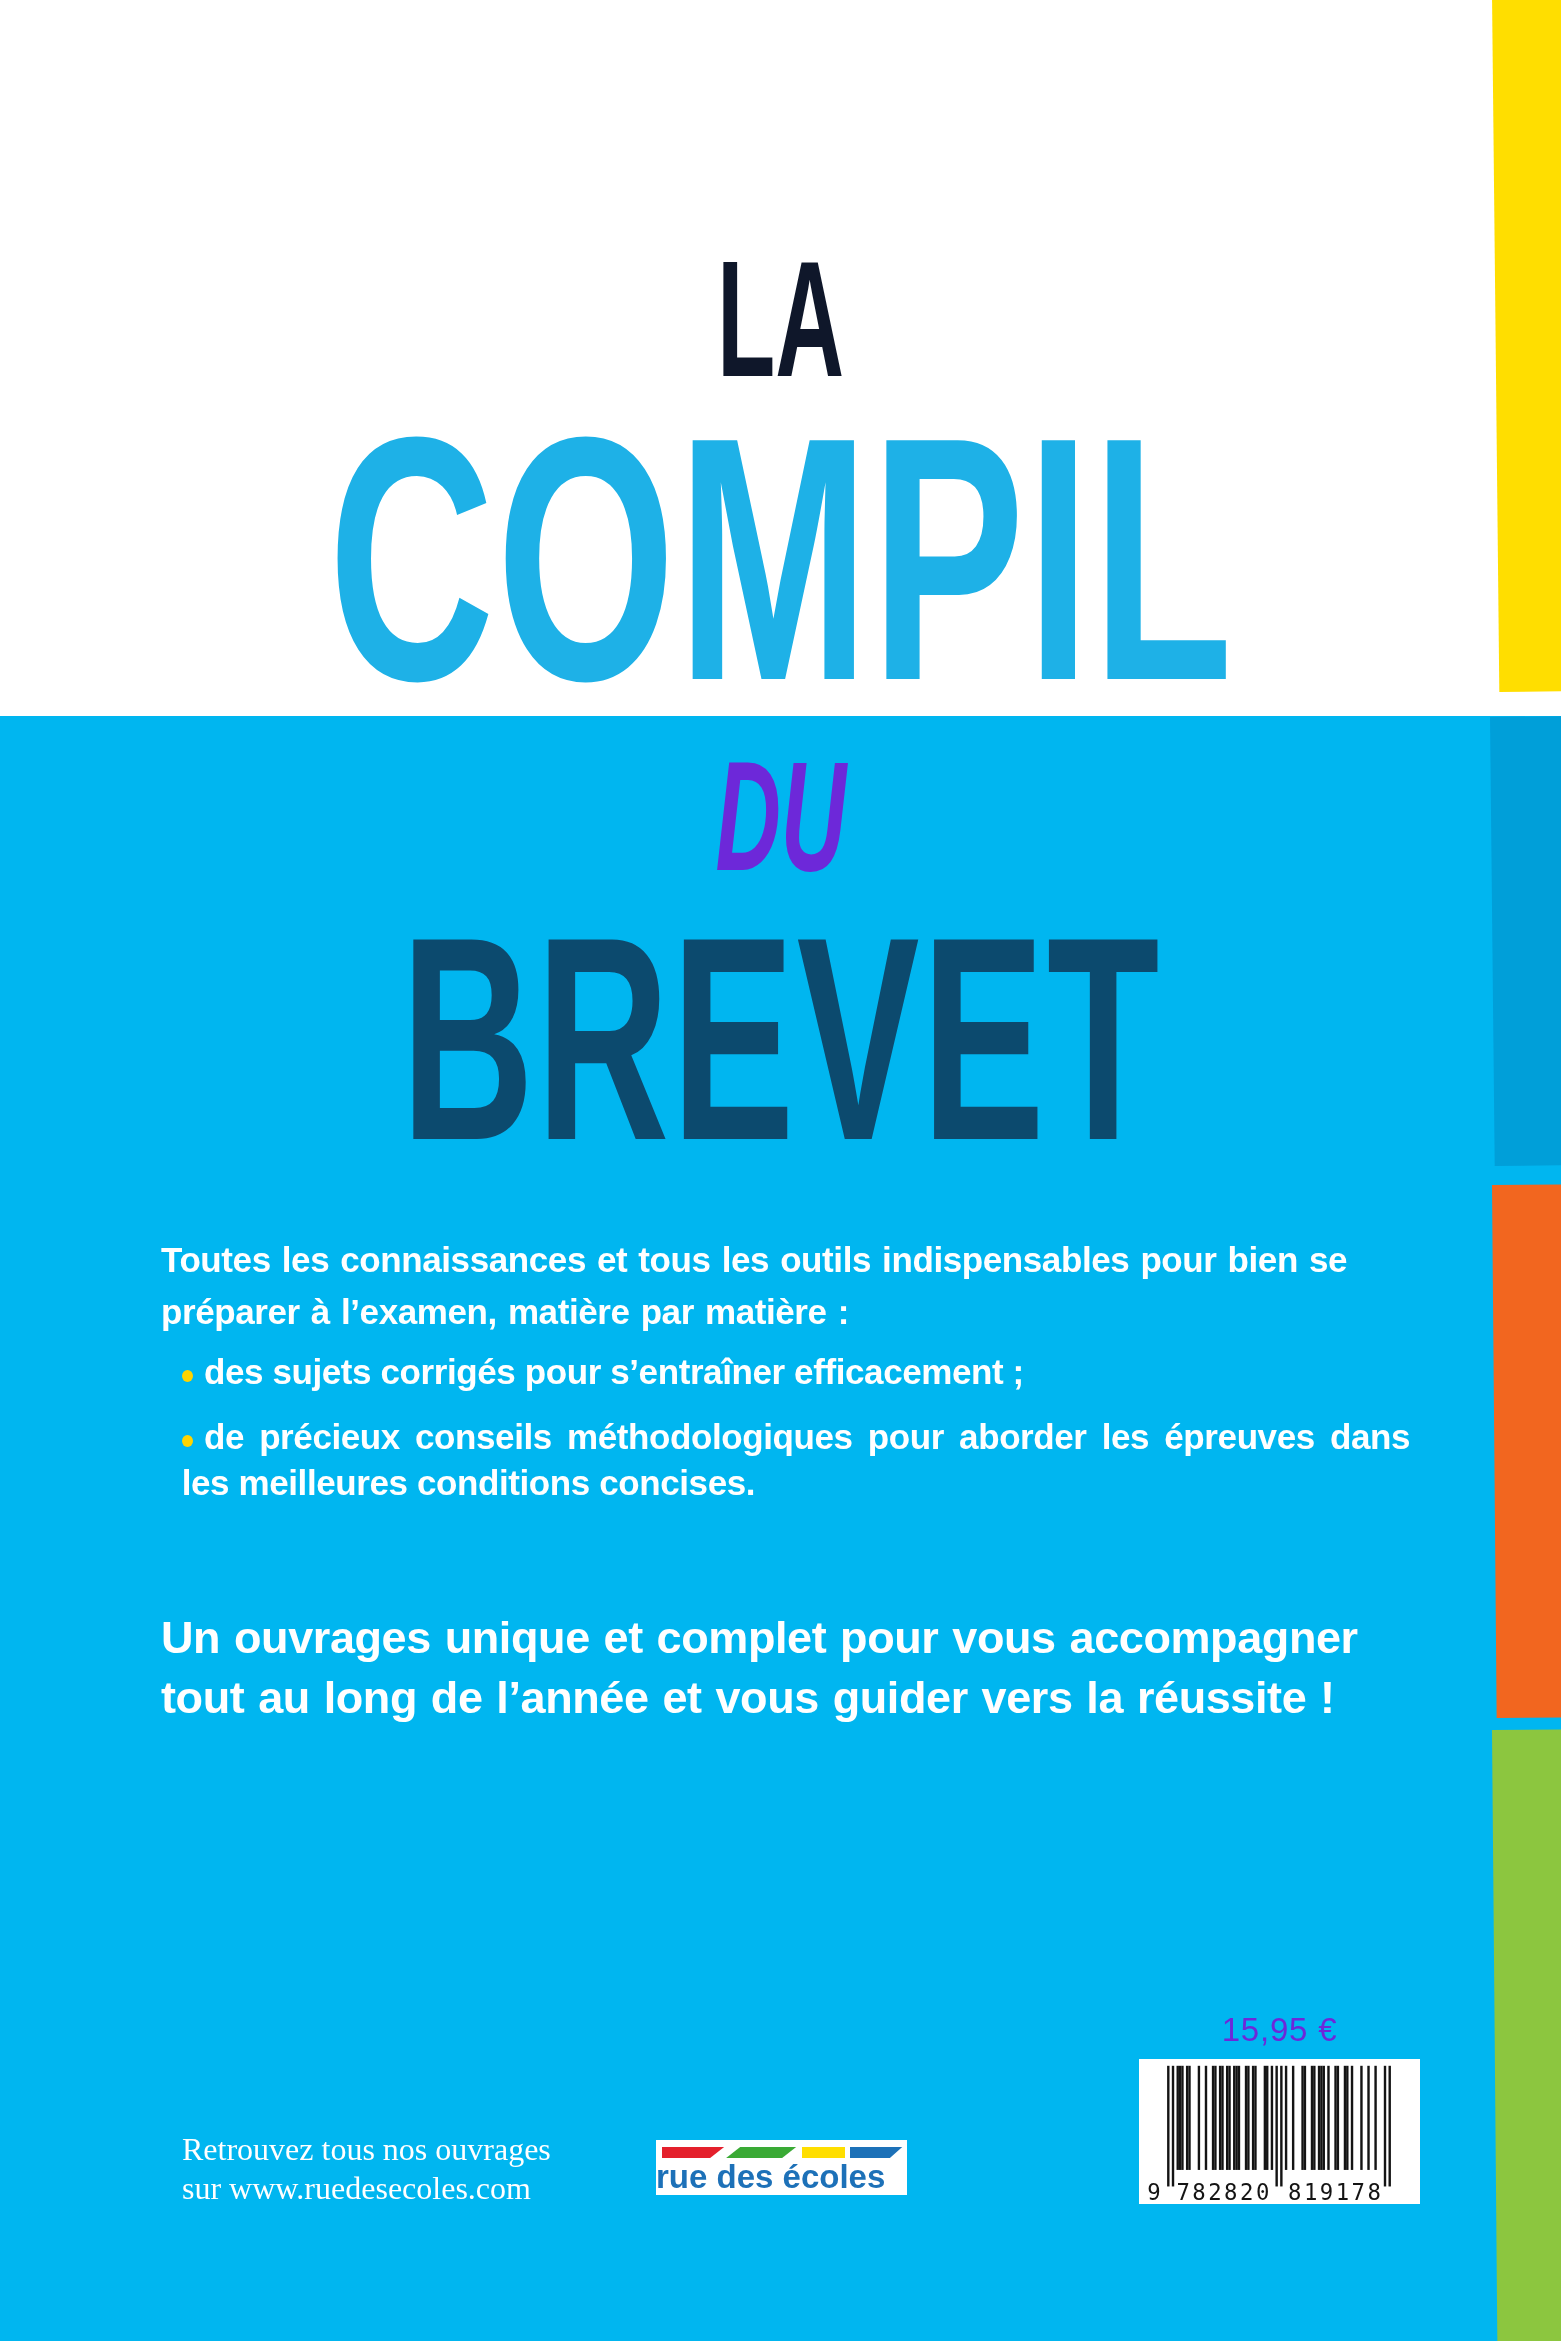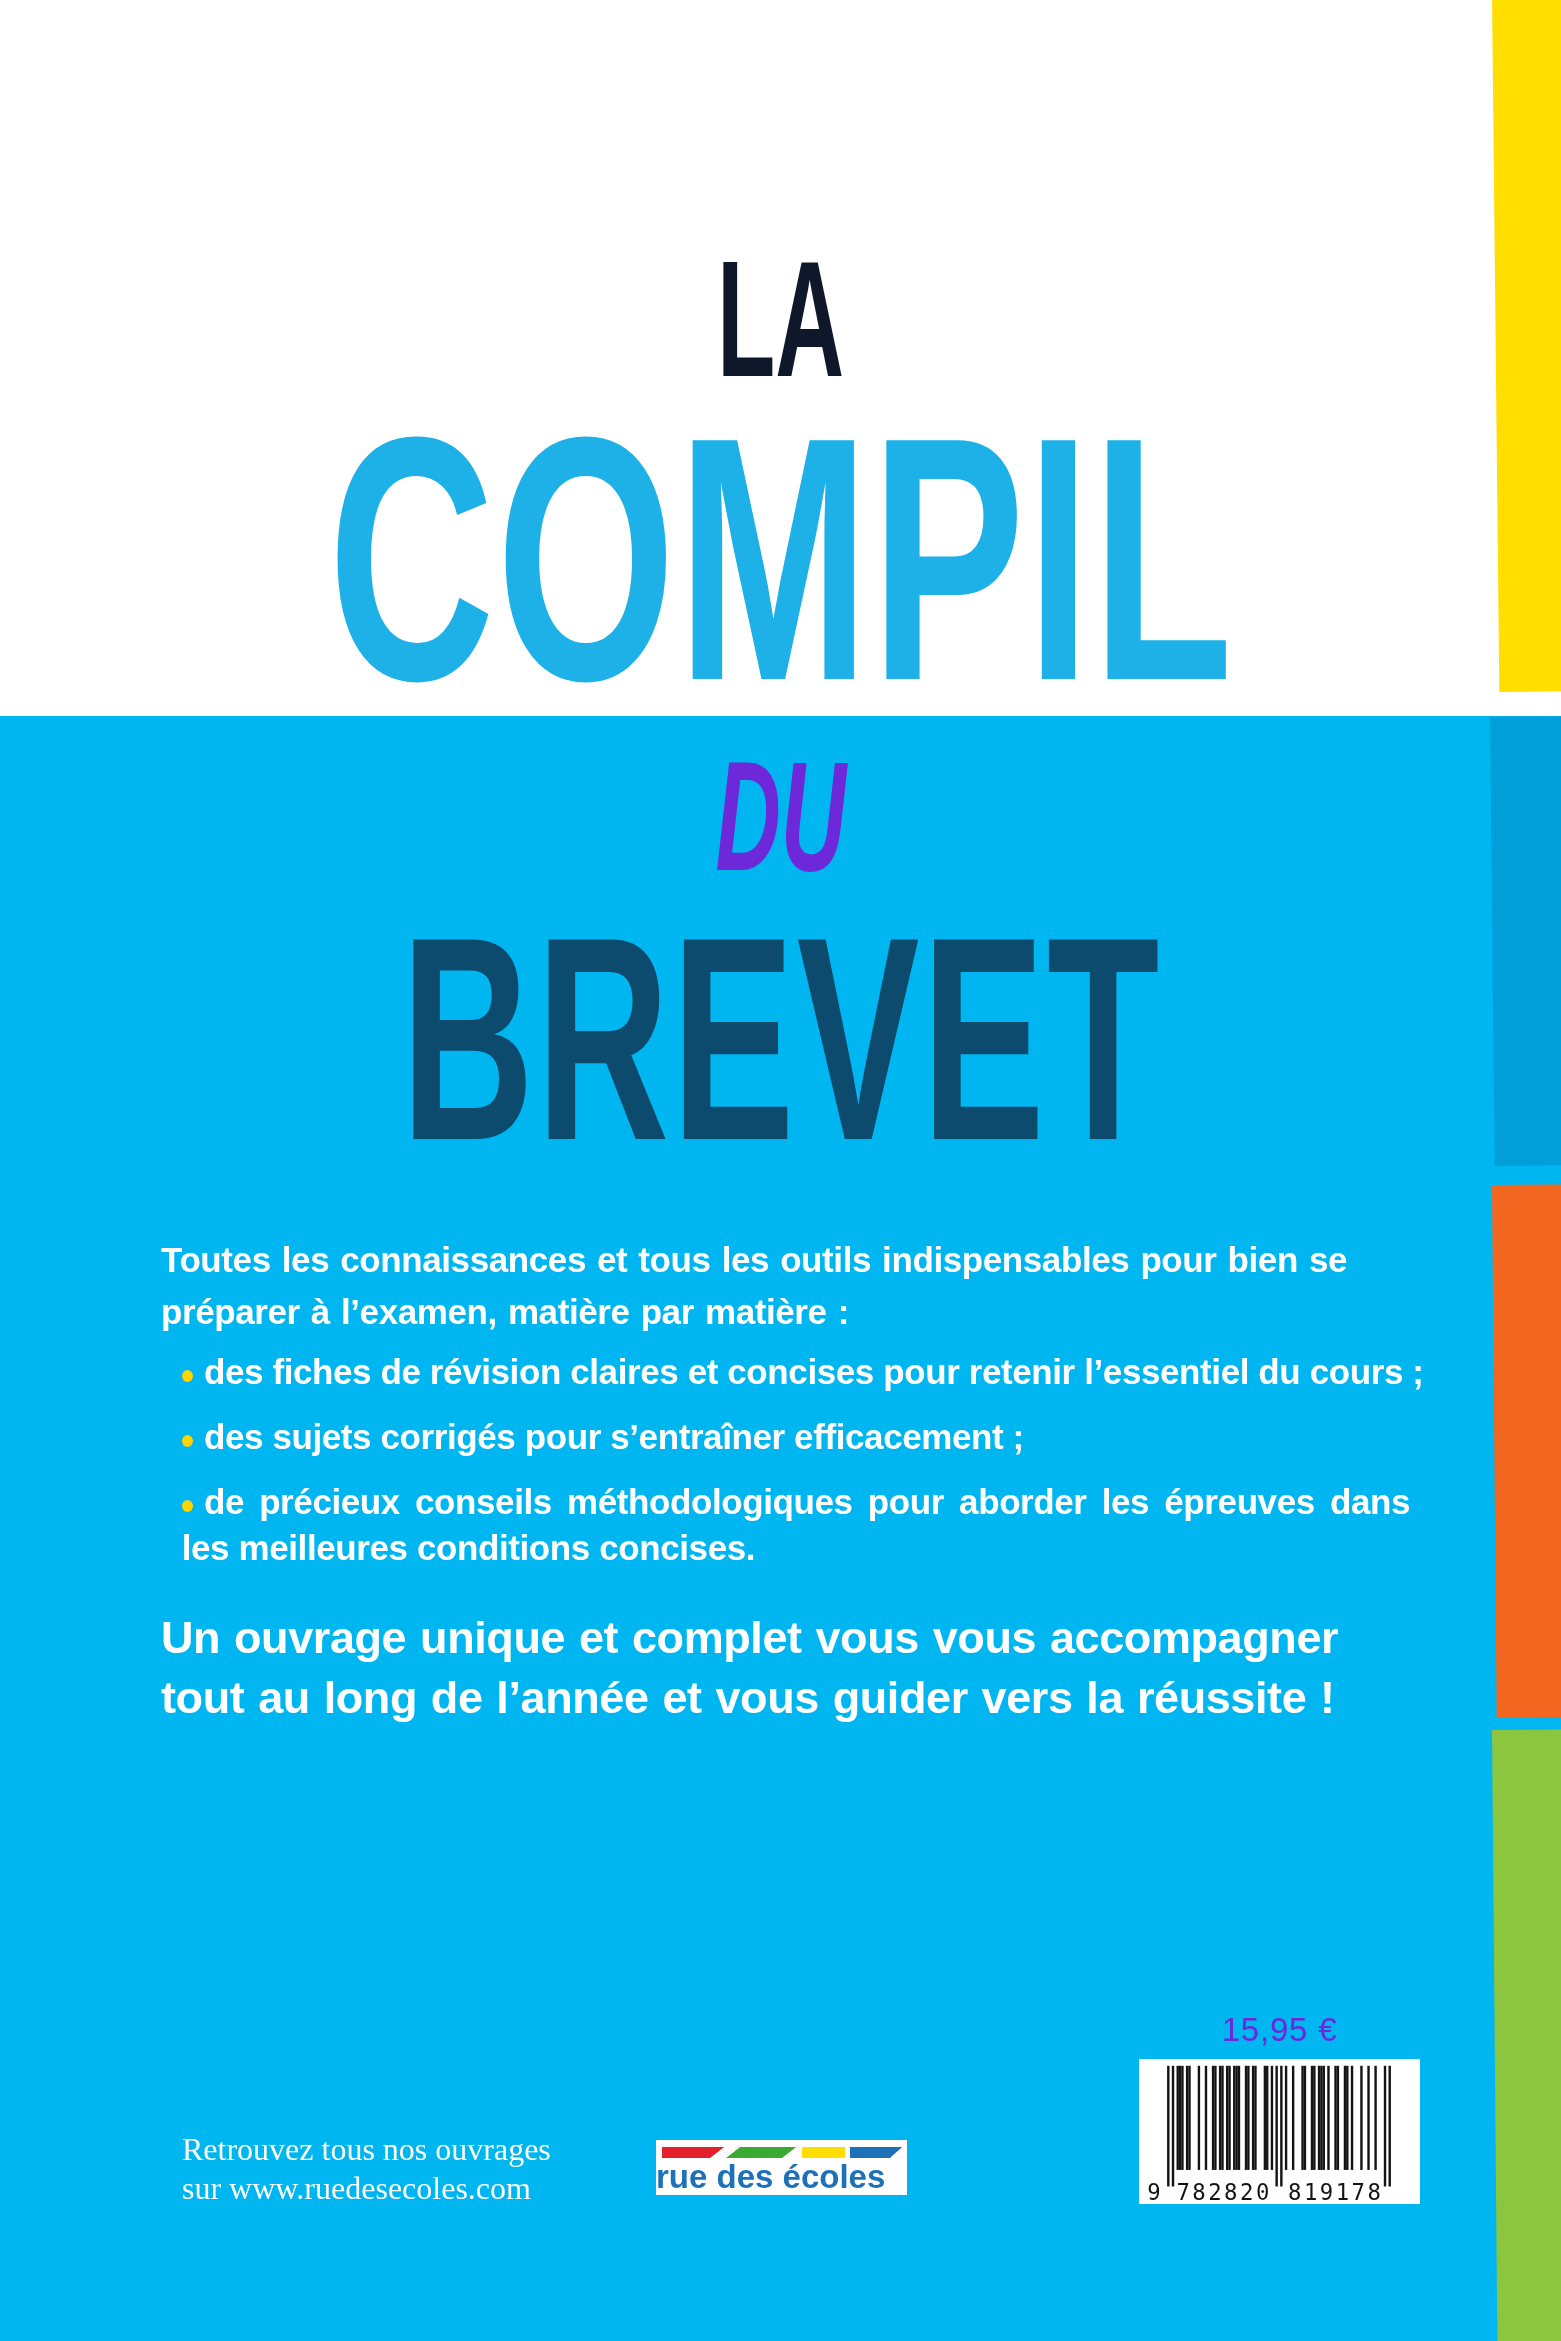--- a/index.html
+++ b/index.html
@@ -90,35 +90,32 @@
     <span class="stretch">BREVET</span>
   </div>
 
   <div class="copy intro">
     <div class="line">Toutes les connaissances et tous les outils indispensables pour bien se</div>
     <div class="line">préparer à l’examen, matière par matière :</div>
   </div>
 
   <div class="copy bullets">
     <div class="bullet-item">
-      <span class="dot"></span><span class="line">des fiches de révision claires et concises pour retenir l’essentiel du cours ;</span>
-    </div>
-    <div class="bullet-item">
       <span class="dot"></span><span class="line">des sujets corrigés pour s’entraîner efficacement ;</span>
     </div>
     <div class="bullet-item">
       <div>
         <span class="dot"></span><span class="line ws-wide">de précieux conseils méthodologiques pour aborder les épreuves dans</span>
       </div>
       <div class="line wrap2">les meilleures conditions concises.</div>
     </div>
   </div>
 
   <div class="copy statement">
-    <div class="line">Un ouvrage unique et complet vous vous accompagner</div>
+    <div class="line">Un ouvrages unique et complet pour vous accompagner</div>
     <div class="line">tout au long de l’année et vous guider vers la réussite !</div>
   </div>
 
   <div class="price">15,95 €</div>
 
   <div class="barcode-box">
     <svg width="281" height="145" viewBox="0 0 340 175">
       <g fill="#141414">
           <rect x="34.00" y="8" width="2.91" height="146"></rect>
           <rect x="39.70" y="8" width="2.91" height="146"></rect>

